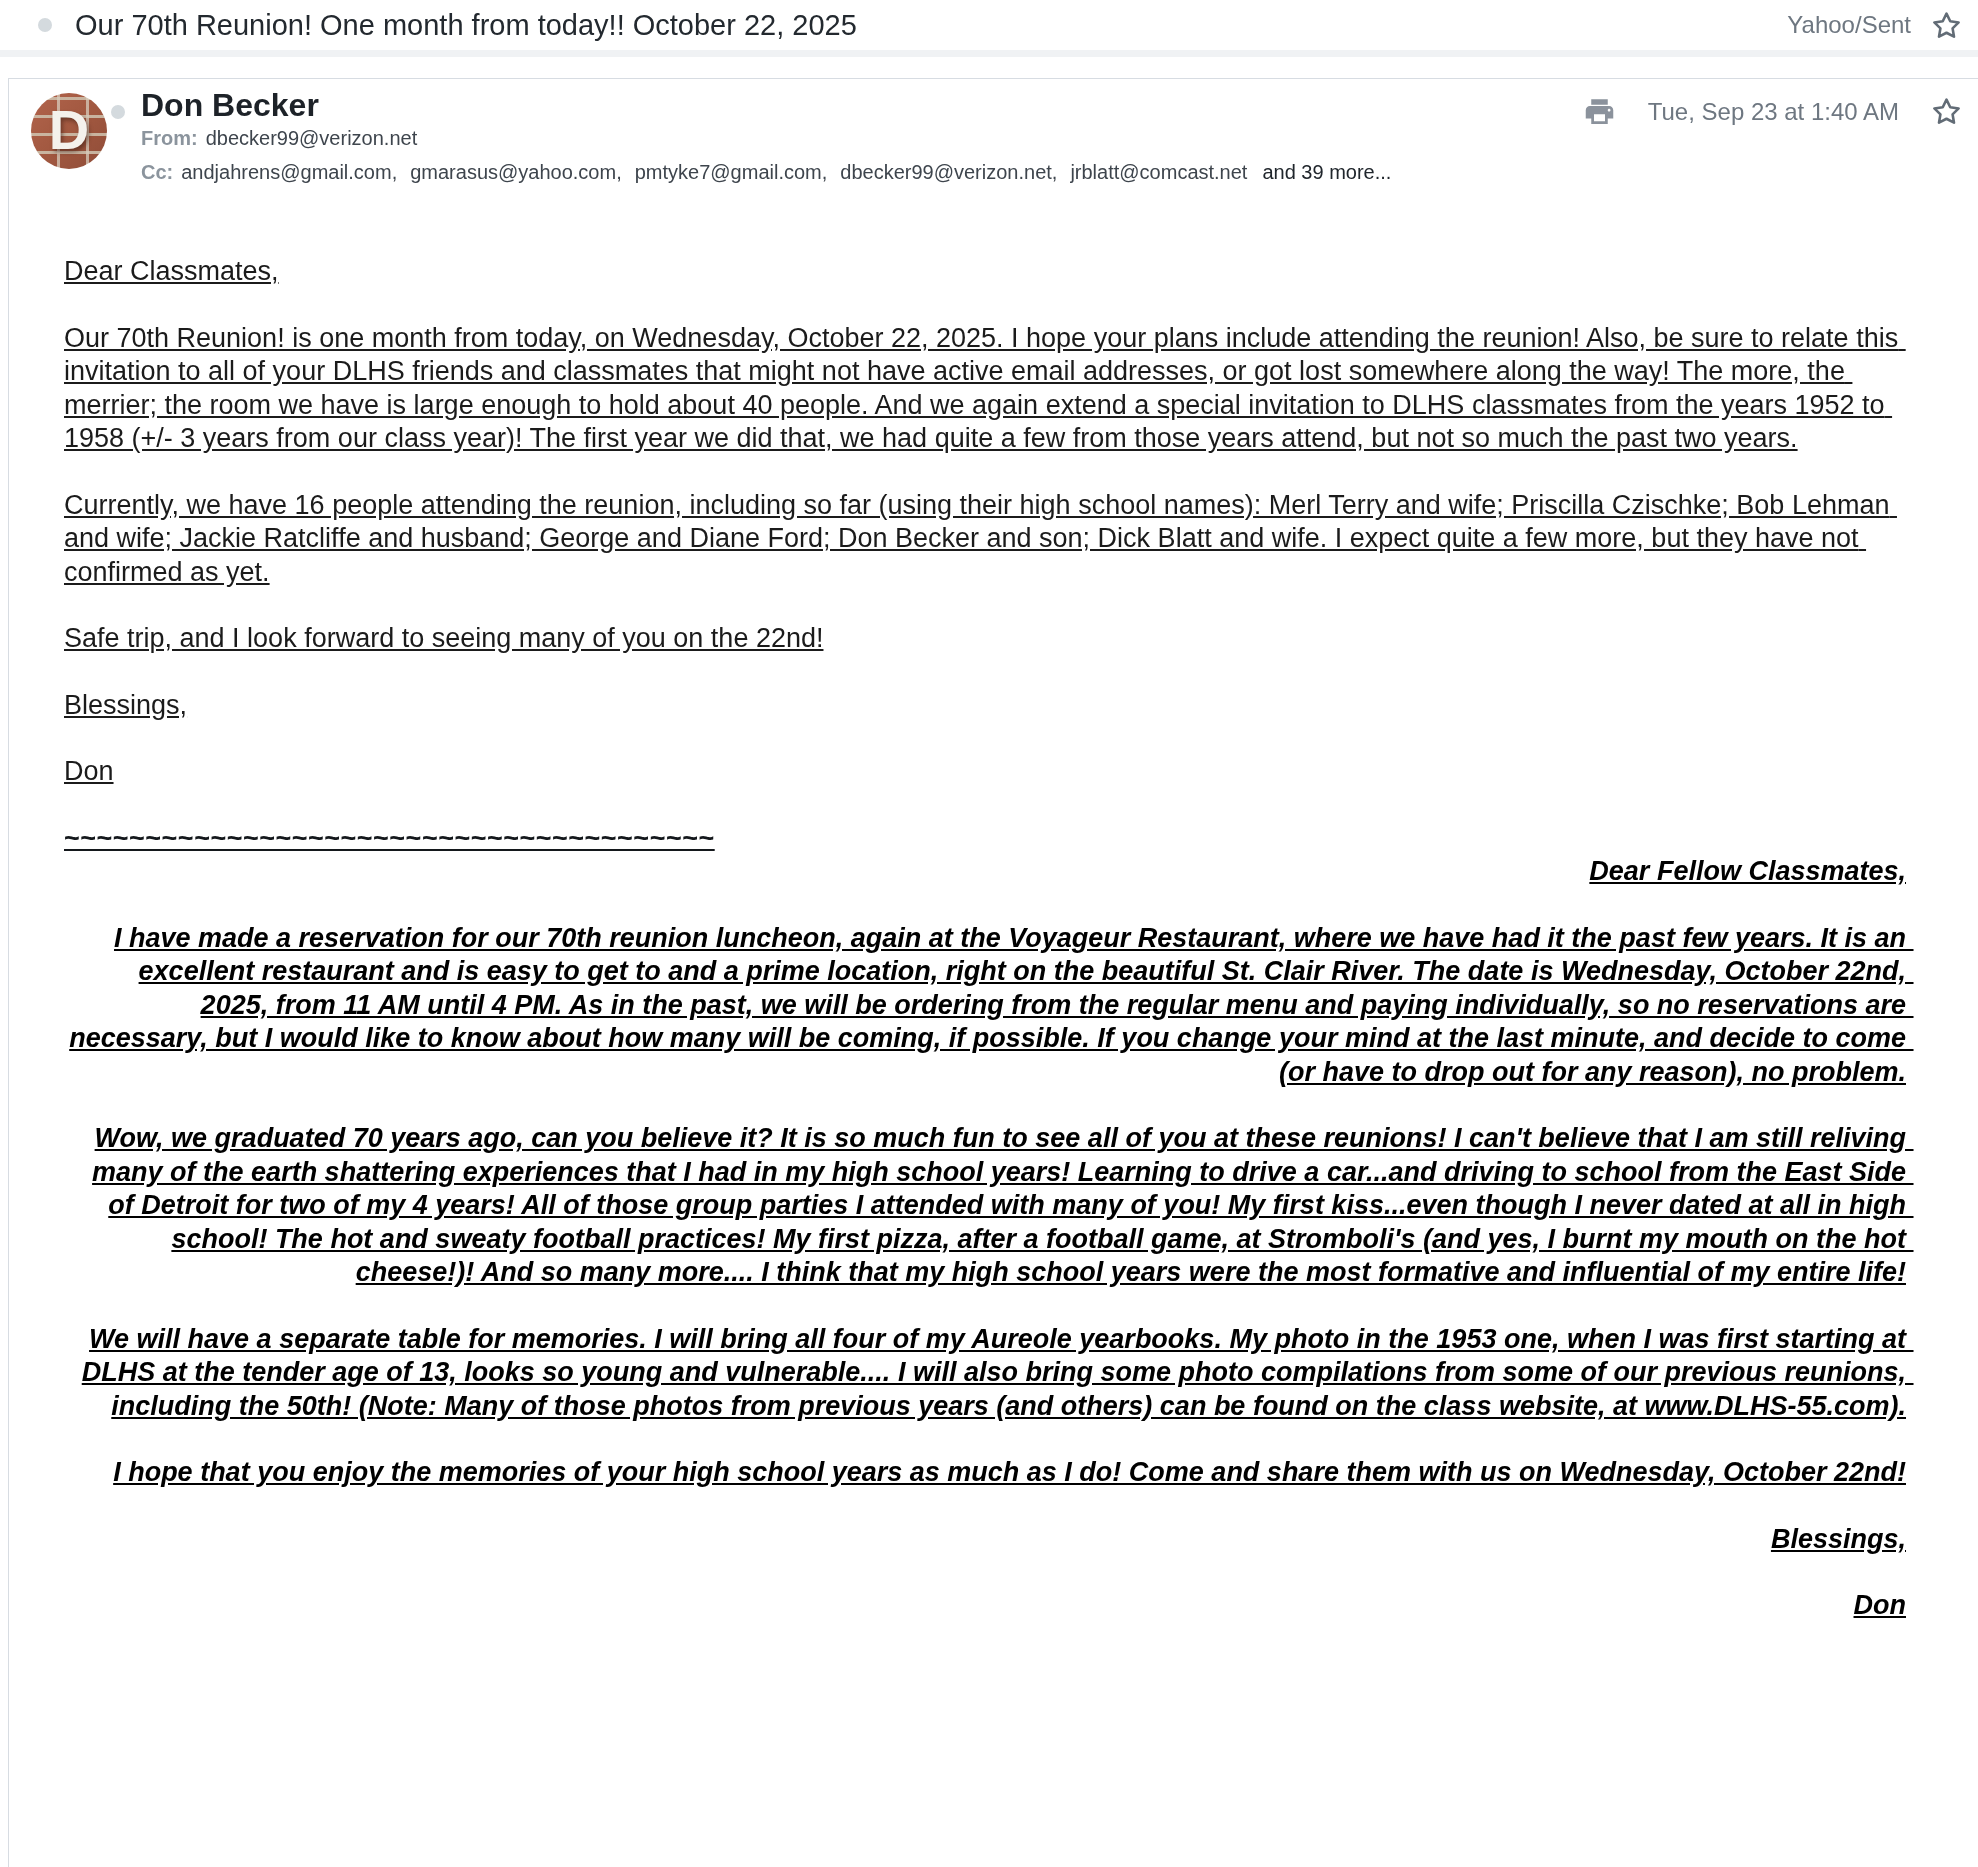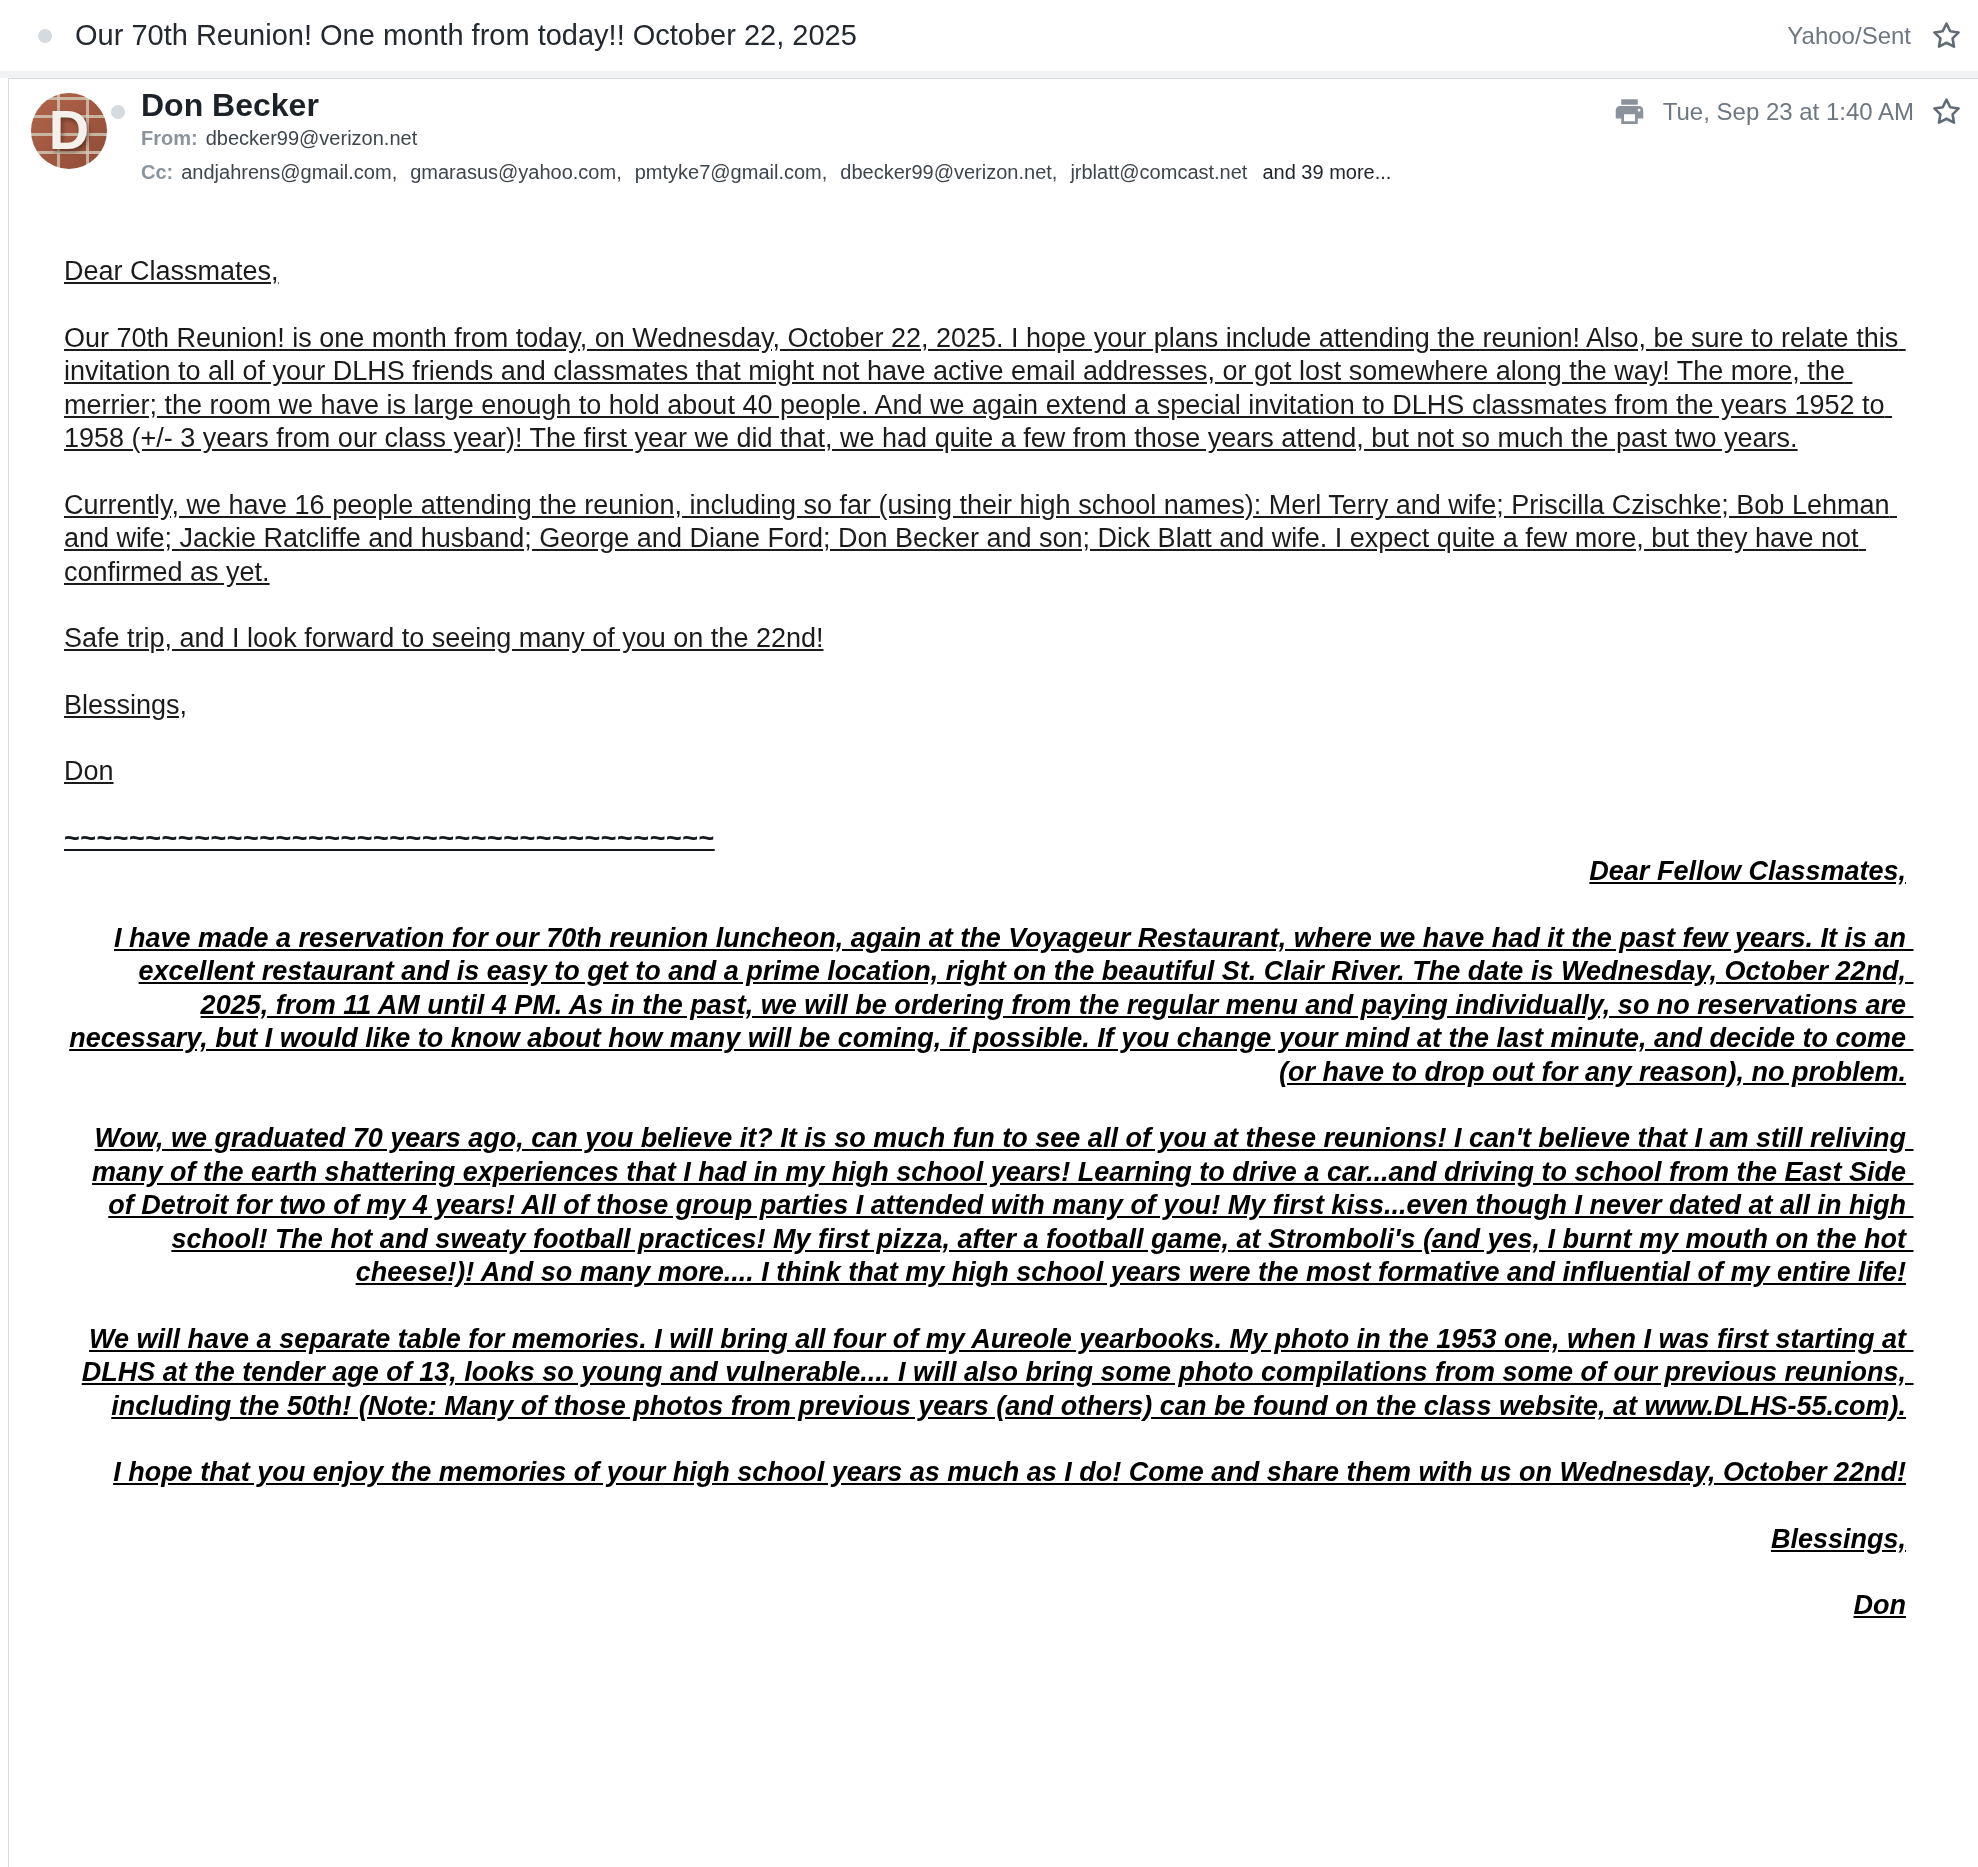--- a/index.html
+++ b/index.html
@@ -1,20 +1,20 @@
 <!DOCTYPE html>
 <html><head>
 <meta charset="utf-8">
 <style>
   * { box-sizing: border-box; margin: 0; padding: 0; }
   html,body { width:1978px; height:1867px; background:#ffffff; font-family:"Liberation Sans", sans-serif; }
   .page { position:relative; width:1978px; height:1867px; background:#ffffff; overflow:hidden; }
 
   
-  .subject-bar { height:71px; display:flex; align-items:center; padding:0 16px 0 38px; background:#ffffff; }
+  .subject-bar { height:50px; display:flex; align-items:center; padding:0 16px 0 38px; background:#ffffff; }
   .dot { width:14px; height:14px; border-radius:50%; background:#d4dade; flex:0 0 auto; }
   .subject-title { margin-left:23px; font-size:29px; color:#23292f; flex:1 1 auto; white-space:nowrap; overflow:hidden; }
   .folder-label { font-size:24px; color:#6e7781; margin-right:20px; white-space:nowrap; }
   .star { width:31px; height:31px; flex:0 0 auto; }
   .separator-strip { height:7px; background:#f0f2f4; }
 
   
   .card { position:absolute; left:8px; top:78px; right:0; bottom:0; background:#ffffff;
           border-top:1px solid #d7dce2; border-left:1px solid #d7dce2; }
   .card-header { position:relative; height:148px; }
@@ -31,21 +31,21 @@
 
   .unread-dot { position:absolute; left:102px; top:26px; width:14px; height:14px; border-radius:50%; background:#d4dade; }
 
   .sender-info { position:absolute; left:132px; top:10px; }
   .sender-name { font-size:32px; font-weight:700; color:#1d2228; line-height:32px; }
   .addr-row { font-size:20px; line-height:34px; color:#3e454d; white-space:nowrap; }
   .addr-label { color:#8b949d; font-weight:600; margin-right:8px; }
   .cc-address { margin-right:13px; }
   .cc-more { color:#20262c; margin-left:2px; }
 
-  .header-meta { position:absolute; right:16px; top:16px; display:flex; align-items:center; gap:17px; }
+  .header-meta { position:absolute; right:16px; top:16px; display:flex; align-items:center; gap:32px; }
   .print-icon { width:33px; height:33px; }
   .msg-date { font-size:24px; color:#6e7781; white-space:nowrap; }
 
   
   .body { padding:28px 72px 0 55px; font-size:27px; line-height:33.5px; color:#1b1b1b; }
   .para { white-space:pre-wrap;text-decoration:underline; }
   .para.gap { margin-top:33px; }
   .style-bold-italic { font-weight:700; font-style:italic; color:#000000;text-align:right; }
   .style-tilde { font-weight:700; color:#14181c; letter-spacing:.5px; }
 </style>

